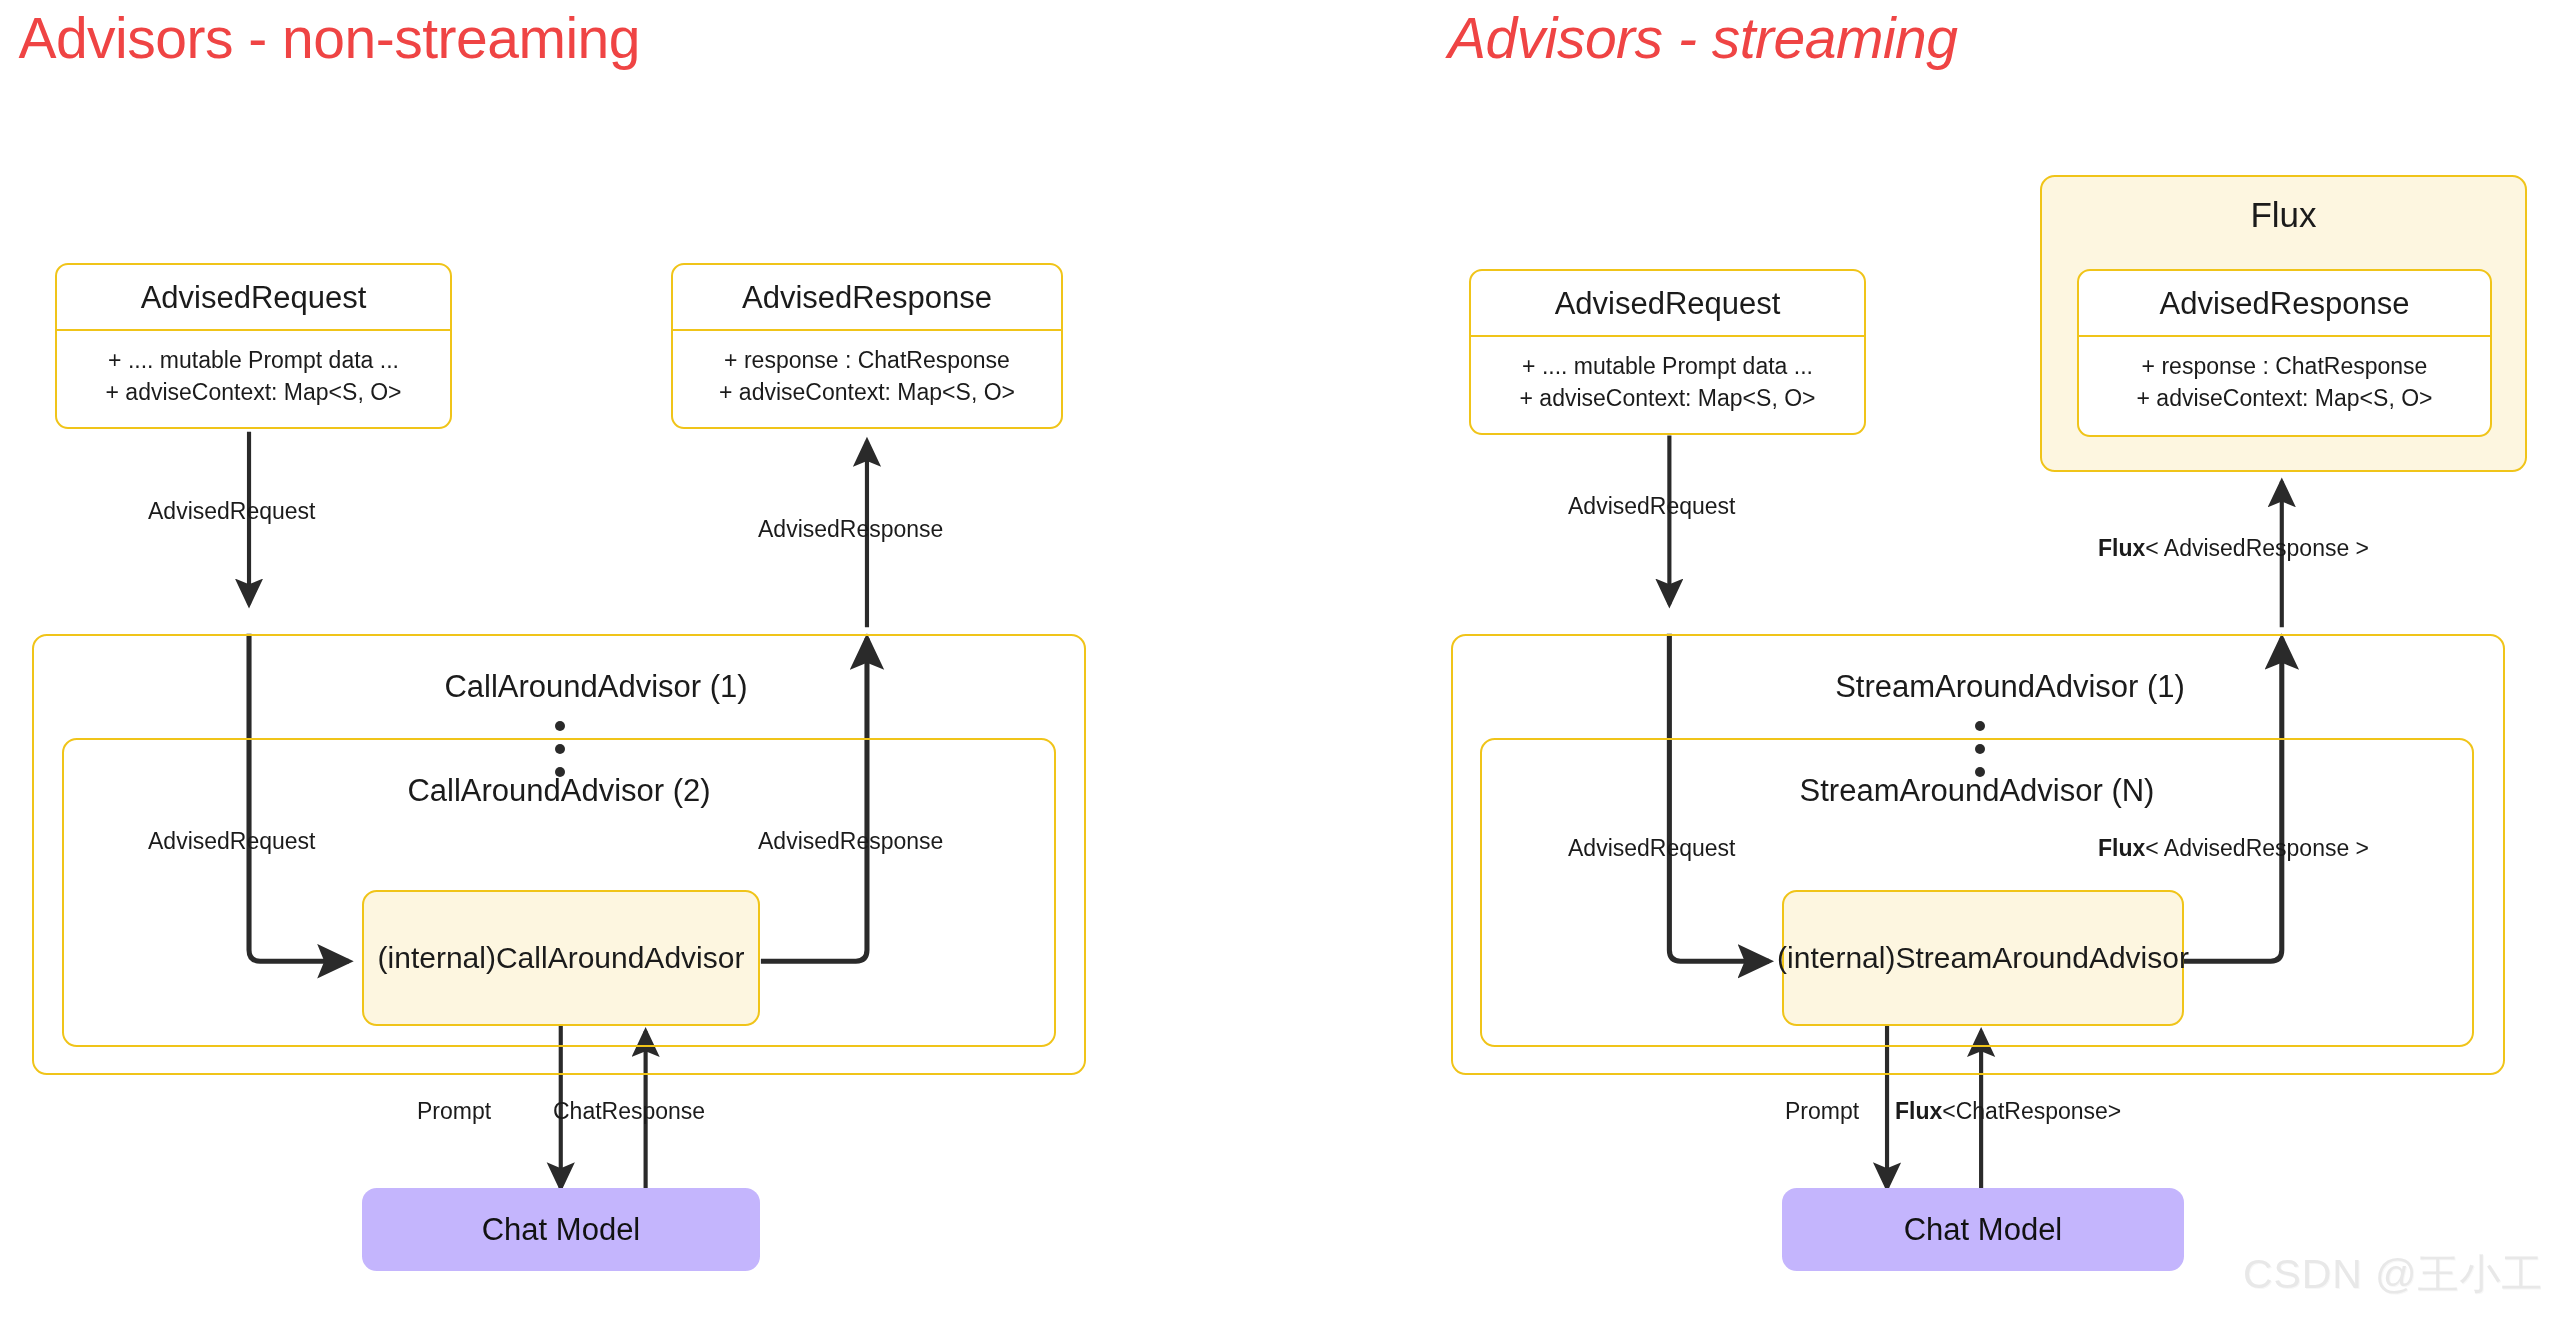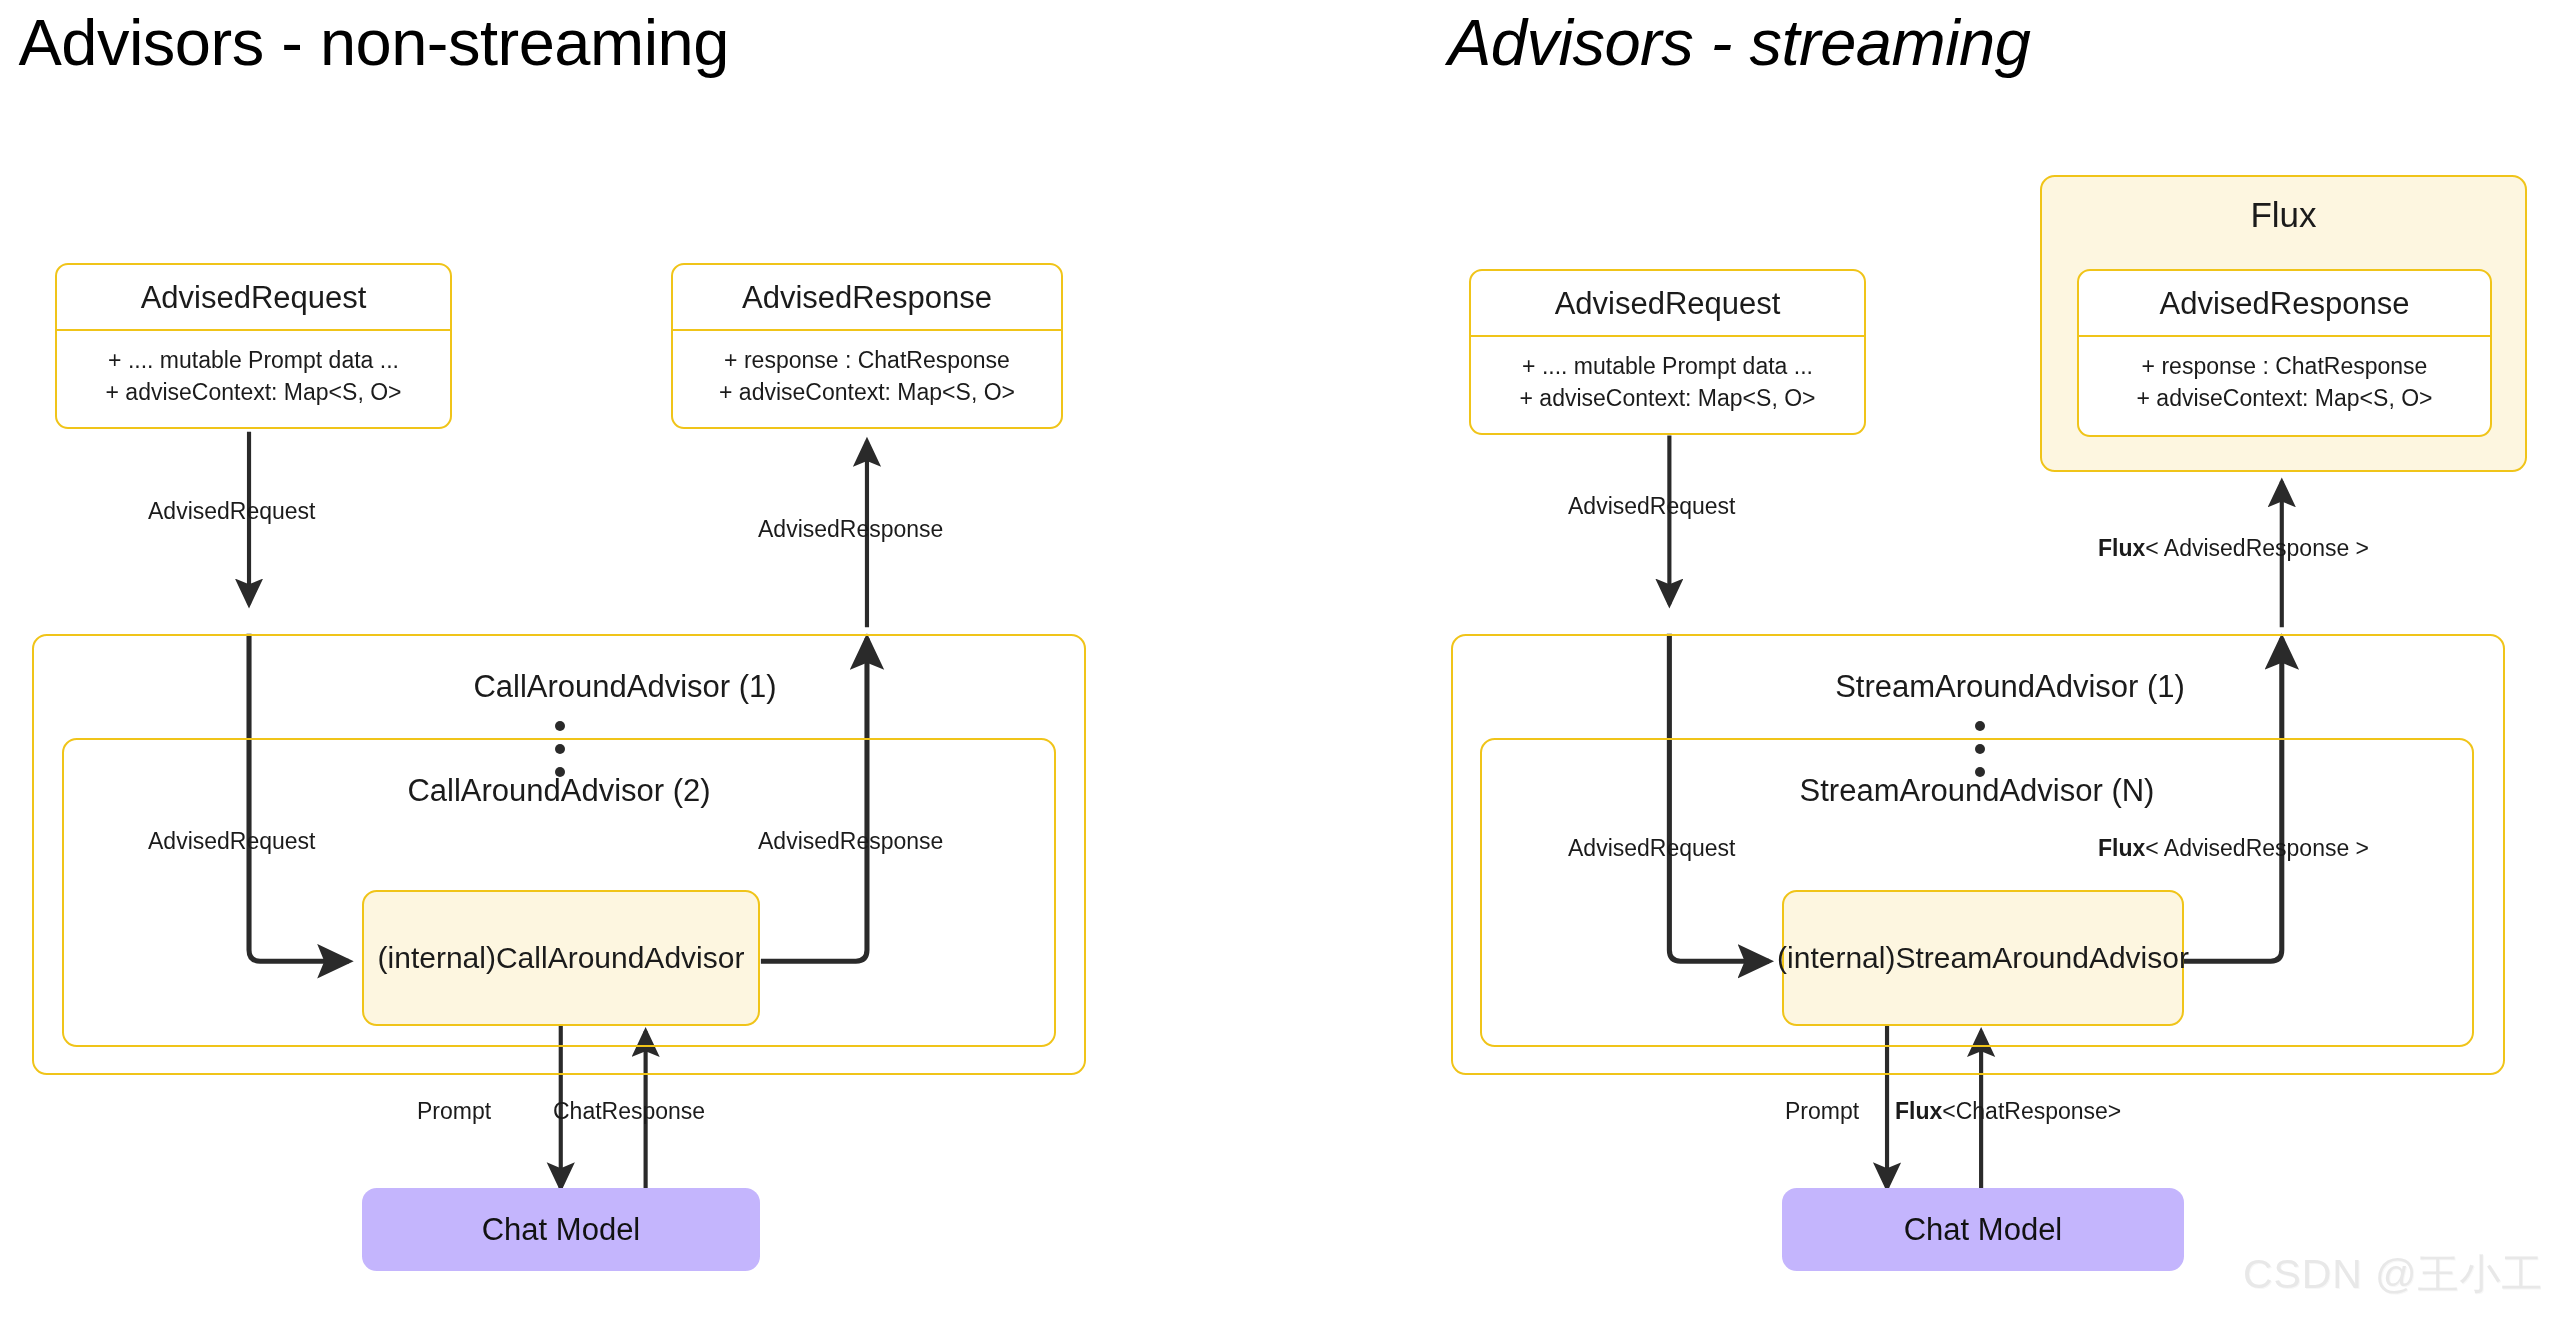--- a/index.html
+++ b/index.html
@@ -22,23 +22,23 @@
   .svg-layer {
     position: absolute;
     left: 0;
     top: 0;
     width: 2576px;
     height: 1321px;
     pointer-events: none;
   }
   .diagram-title {
     position: absolute;
-    font-size: 65px;
+    font-size: 57px;
     font-weight: 400;
-    color: #000000;
+    color: #ef4444;
     letter-spacing: -0.5px;
     white-space: nowrap;
   }
   
   .uml-box {
     position: absolute;
     border: 2.8px solid #f0c419;
     border-radius: 13px;
     background: #ffffff;
     box-sizing: border-box;
@@ -212,21 +212,21 @@
     <div class="uml-attrs">
       <div>+ response : ChatResponse</div>
       <div>+ adviseContext: Map&lt;S, O&gt;</div>
     </div>
   </div>
 
   <div class="edge-label" style="left:148px; top:498px;">AdvisedRequest</div>
   <div class="edge-label" style="left:758px; top:516px;">AdvisedResponse</div>
 
   <div class="chain-box" style="left:32px; top:634px; width:1054px; height:441px;"></div>
-  <div class="chain-label" style="left:44px; top:669px; width:1066px;padding-left:48px;">CallAroundAdvisor (1)</div>
+  <div class="chain-label" style="left:15px; top:669px; width:1066px;padding-left:48px;">CallAroundAdvisor (1)</div>
   <div class="vdots" style="left:553px; top:721px;">
       <i></i>
       <i></i>
       <i></i>
     </div>
 
   <div class="chain-box" style="left:62px; top:738px; width:994px; height:309px;"></div>
   <div class="chain-label" style="left:62px; top:773px; width:994px;">CallAroundAdvisor (2)</div>
 
   <div class="edge-label" style="left:148px; top:828px;">AdvisedRequest</div>

